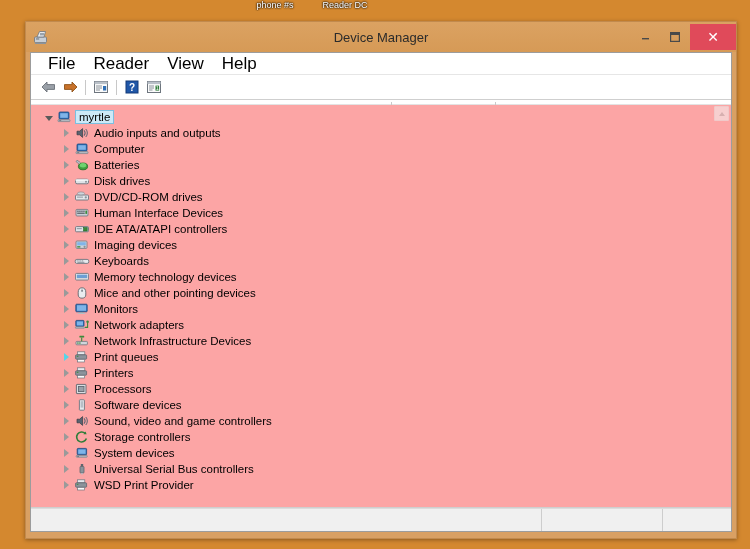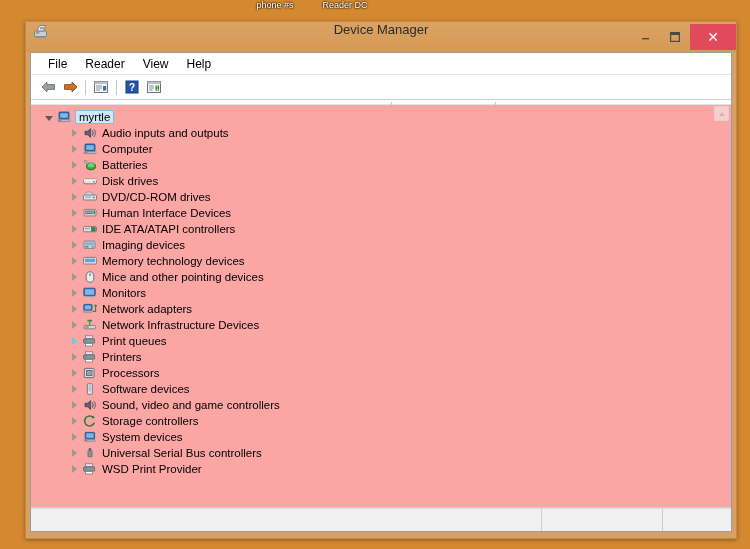--- a/index.html
+++ b/index.html
@@ -25,21 +25,21 @@
     position:absolute;left:25px;top:21px;width:712px;height:518px;
     background:#d9a063;
     border:1px solid #c18a4e;
     box-sizing:border-box;
     box-shadow:0 1px 4px rgba(0,0,0,.35);
   }
   
   #titlebar{
     position:relative;height:30px;
     background:linear-gradient(#dba262,#d69a56);
-    display:flex;
+    display:flex;align-items:center;
   }
   #app-icon{
     width:18px;height:18px;margin-left:6px;flex:0 0 auto;position:relative;
   }
   #title-text{
     position:absolute;left:0;right:0;text-align:center;
     font-size:13px;color:#2b2b2b;
     font-family:"Liberation Sans",sans-serif;
     pointer-events:none;
   }
@@ -58,21 +58,21 @@
     box-sizing:border-box;
     display:flex;flex-direction:column;
   }
 
   
   #menubar{
     height:21px;background:#fff;display:flex;align-items:center;
     padding-left:8px;border-bottom:1px solid #e6e6e6;flex:0 0 auto;
   }
   .menu-item{
-    font-size:12px;color:#000;padding:2px 9px;cursor:default;
+    font-size:17px;color:#000;padding:2px 9px;cursor:default;
     font-family:"Liberation Sans",sans-serif;
   }
 
   
   #toolbar{
     height:24px;background:#fff;display:flex;align-items:center;
     padding-left:6px;flex:0 0 auto;border-bottom:1px solid #cfcfcf;
   }
   .tb-btn{width:22px;height:20px;display:flex;align-items:center;justify-content:center;cursor:default;}
   .tb-sep{width:1px;height:15px;background:#c8c8c8;margin:0 4px;}
@@ -83,21 +83,21 @@
     border-bottom:1px solid #cfcfcf;
   }
   #colhdr{
     position:absolute;left:0;right:0;top:0;height:4px;
     background:#fff;border-bottom:1px solid #e3e3e3;
   }
   .hdr-tick{position:absolute;top:2px;width:1px;height:3px;background:#c9c9c9;}
   #tree{position:absolute;left:0;top:6px;right:0;bottom:0;padding-top:3px;}
 
   .node{height:16px;display:flex;align-items:center;padding-left:12px;}
-  .node.child{padding-left:38px;}
+  .node.child{padding-left:30px;}
   .chev{
     width:11px;height:11px;flex:0 0 auto;position:relative;margin-right:2px;
   }
   .chev::before{
     content:"";position:absolute;left:3px;top:2px;
     border-left:4px solid transparent;
     border-top:3.5px solid transparent;
     border-bottom:3.5px solid transparent;
   }
   
@@ -369,20 +369,36 @@
               </svg>
             </span>
             <span class="nlabel">Imaging devices</span>
           </div>
           <div class="node child">
             <span class="chev">
               <span class="tri"></span>
             </span>
             <span class="nicon">
               <svg width="16" height="14" viewBox="0 0 16 14">
+                <rect x="1.2" y="5.4" width="13.6" height="4" rx="1.6" fill="#e7eaee" stroke="#6d757e" stroke-width=".9"></rect>
+                <rect x="2.6" y="6.4" width="1.2" height="1" fill="#8a9199"></rect>
+                <rect x="4.4" y="6.4" width="1.2" height="1" fill="#8a9199"></rect>
+                <rect x="6.2" y="6.4" width="1.2" height="1" fill="#8a9199"></rect>
+                <rect x="8" y="6.4" width="1.2" height="1" fill="#8a9199"></rect>
+                <rect x="3.4" y="7.8" width="7" height="1" fill="#8a9199"></rect>
+              </svg>
+            </span>
+            <span class="nlabel">Keyboards</span>
+          </div>
+          <div class="node child">
+            <span class="chev">
+              <span class="tri"></span>
+            </span>
+            <span class="nicon">
+              <svg width="16" height="14" viewBox="0 0 16 14">
                 <rect x="1.6" y="3.4" width="12.8" height="6.6" rx=".8" fill="#eef1f4" stroke="#6d757e" stroke-width=".9"></rect>
                 <rect x="2.8" y="4.6" width="10.4" height="3.4" fill="#6c9fd4"></rect>
                 <rect x="2.8" y="8.6" width="10.4" height=".8" fill="#aab2ba"></rect>
               </svg>
             </span>
             <span class="nlabel">Memory technology devices</span>
           </div>
           <div class="node child">
             <span class="chev">
               <span class="tri"></span>

